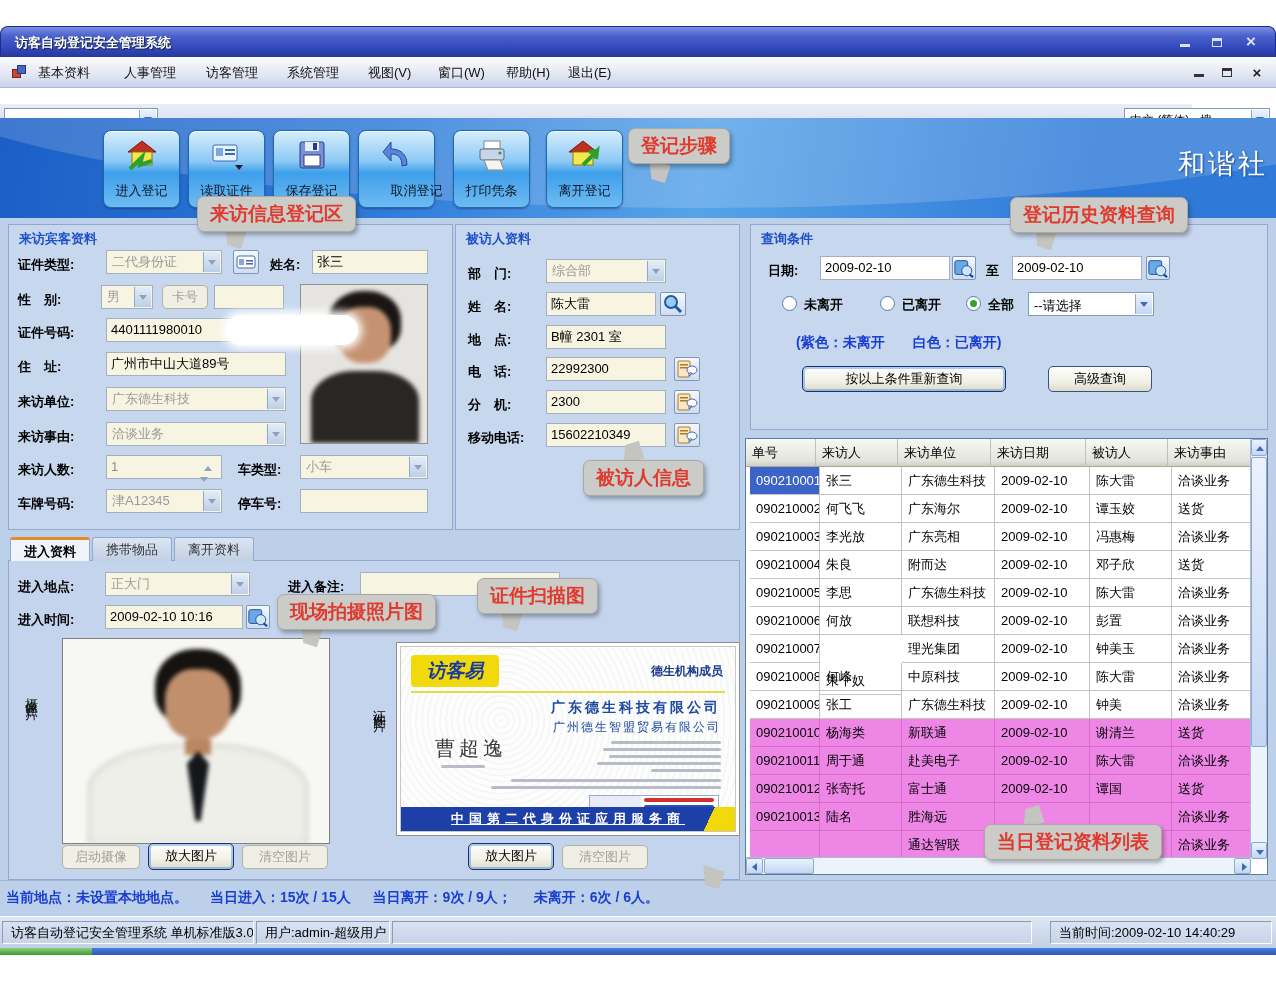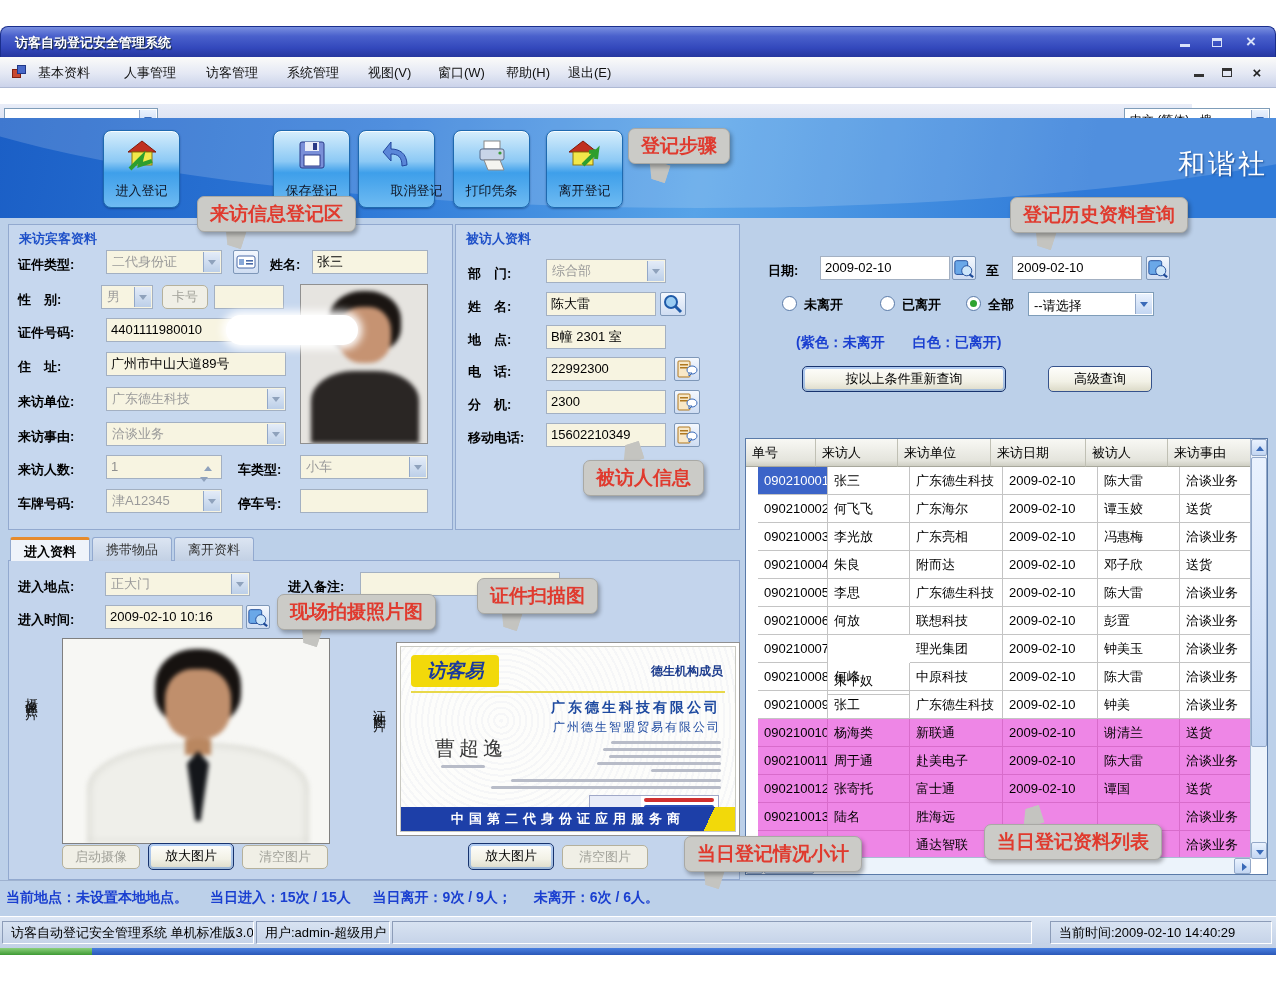--- a/index.html
+++ b/index.html
@@ -69,21 +69,21 @@
   .xpbtn.dis { background:#F0EFE6; border-color:#B5B19C; color:#A2A29A; box-shadow:none; }
 
   
   .blurwrap { position:absolute; inset:0; filter:blur(2px); overflow:hidden; }
 
   
   .tbl-wrap { position:absolute; left:745px; top:438px; width:523px; height:437px; background:#fff; border:1px solid #5A7AA8; }
   .th { position:absolute; top:0; height:28px; background:linear-gradient(180deg,#F8F8F4 0%,#E4E4DC 80%,#CFCFC4 100%);
         border-right:1px solid #C0C0B4; border-bottom:1px solid #A8A89C; font-size:13px; color:#000;
         line-height:27px; padding-left:6px; }
-  .trow { position:absolute; height:28px; width:505px; left:12px; }
+  .trow { position:absolute; height:28px; width:505px; left:4px; }
   .td { position:absolute; top:0; height:28px; font-size:13px; color:#000; line-height:27px; padding-left:6px;
         border-right:1px solid #C4C4C4; border-bottom:1px solid #C4C4C4; white-space:nowrap; overflow:hidden; }
   .r-pink .td { background:#EE86E6; border-right-color:#D86CCB; border-bottom-color:#D86CCB; }
   .td.sel { background:#3C64C8; color:#fff; }
   .sbar-v { position:absolute; right:0; top:0; width:17px; height:420px; background:#ECF3FB; border-left:1px solid #AABBD4; }
   .sbar-h { position:absolute; left:0; bottom:0; height:17px; width:505px; background:#ECF3FB; border-top:1px solid #AABBD4; }
   .sbtn { position:absolute; background:linear-gradient(180deg,#EAF2FE,#C3D6F2); border:1px solid #93A8C8; border-radius:2px; }
 
   
   .tab { position:absolute; top:0; height:24px; font-size:13px; text-align:center; line-height:23px;
@@ -171,20 +171,32 @@
   <div class="tbtn" style="left:103px;">
     <div class="ico">
       <svg viewBox="0 0 32 34" width="32" height="34">
             <polygon points="16,2 30,13 2,13" fill="#C03020" stroke="#801808"></polygon>
             <rect x="6" y="13" width="20" height="13" fill="#F2E84A" stroke="#907808"></rect>
             <path d="M4 30 L16 18 L14 26 L26 22" stroke="#2E9E2E" stroke-width="4" fill="none"></path>
           </svg>
     </div>
     <div class="lbl">进入登记</div>
   </div>
+  <div class="tbtn" style="left:188px;">
+    <div class="ico">
+      <svg viewBox="0 0 32 34" width="32" height="34">
+            <rect x="2" y="6" width="24" height="16" rx="2" fill="#EAF2FC" stroke="#3A6AB8"></rect>
+            <rect x="5" y="9" width="7" height="8" fill="#7AAAE0"></rect>
+            <rect x="14" y="10" width="10" height="2" fill="#3A6AB8"></rect>
+            <rect x="14" y="14" width="10" height="2" fill="#3A6AB8"></rect>
+            <polygon points="24,26 32,26 28,31" fill="#202020"></polygon>
+          </svg>
+    </div>
+    <div class="lbl">读取证件</div>
+  </div>
   <div class="tbtn" style="left:273px;">
     <div class="ico">
       <svg viewBox="0 0 32 34" width="32" height="34">
             <rect x="4" y="3" width="24" height="26" rx="2" fill="#7A8FD8" stroke="#2A3A88"></rect>
             <rect x="9" y="3" width="14" height="9" fill="#E8ECF8"></rect>
             <rect x="17" y="4" width="4" height="7" fill="#2A3A88"></rect>
             <rect x="8" y="16" width="16" height="11" fill="#fff" stroke="#2A3A88"></rect>
           </svg>
     </div>
     <div class="lbl">保存登记</div>
@@ -360,20 +372,23 @@
 <div class="sqbtn" style="left:674px;top:423px;">
   <svg viewBox="0 0 24 22" width="24" height="22">
         <rect x="3" y="3" width="12" height="16" rx="1" fill="#F8E8C8" stroke="#B07820"></rect>
         <rect x="5" y="6" width="8" height="1.5" fill="#B07820"></rect>
         <rect x="5" y="9" width="8" height="1.5" fill="#B07820"></rect>
         <ellipse cx="17" cy="12" rx="5" ry="4" fill="#fff" stroke="#3A6AB8"></ellipse>
         <polygon points="14,15 14,18 17,15" fill="#fff" stroke="#3A6AB8"></polygon>
       </svg>
 </div>
 
+<div class="gbox" style="left:750px;top:224px;width:518px;height:206px;">
+  <div class="gtitle">查询条件</div>
+</div>
 <div class="flabel" style="left:768px;top:262px;">日期:</div>
 <div class="tb" style="left:820px;top:256px;width:130px;background:#fff;">2009-02-10</div>
 <div class="sqbtn" style="left:952px;top:256px;width:24px;">
   <svg viewBox="0 0 24 22" width="22" height="22">
         <rect x="2" y="3" width="14" height="15" rx="2" fill="#6AA8E8" stroke="#1E4A98"></rect>
         <circle cx="15" cy="14" r="5.5" fill="#CDE6FA" stroke="#1E4A98"></circle>
         <line x1="18" y1="18" x2="22" y2="21" stroke="#1E4A98" stroke-width="2.5"></line>
       </svg>
 </div>
 <div class="flabel" style="left:986px;top:262px;">至</div>
@@ -597,21 +612,21 @@
   <div class="gline" style="right:14px;top:101px;width:118px;"></div>
   <div class="gline" style="right:14px;top:108px;width:112px;"></div>
   <div class="gline" style="right:14px;top:115px;width:124px;"></div>
   <div class="gline" style="right:14px;top:122px;width:70px;"></div>
   <div class="gline" style="right:14px;top:132px;width:210px;"></div>
   <div class="gline" style="right:14px;top:139px;width:230px;"></div>
   <div class="abs" style="right:16px;top:148px;width:130px;height:18px;border:1px solid #A0A8C8;background:linear-gradient(90deg,#E8ECF8 40%,#fff 40%);">
     <span class="abs" style="right:4px;top:2px;width:70px;height:4px;background:#D03030;border-radius:2px;"></span>
     <span class="abs" style="right:4px;top:9px;width:70px;height:4px;background:#2850B8;border-radius:2px;"></span>
   </div>
-  <div class="abs" style="left:0;bottom:0;width:100%;height:24px;background:#1D3FA8;color:#fff;font-size:13px;font-weight:bold;letter-spacing:5px;text-align:center;line-height:24px;">中国第二代身份证应用服务商</div>
+  <div class="abs" style="left:0;bottom:0;width:100%;height:24px;background:#1D3FA8;color:#fff;font-size:13px;font-weight:bold;letter-spacing:5px;text-align:center;line-height:24px;text-decoration:underline;">中国第二代身份证应用服务商</div>
   <div class="abs" style="right:0;bottom:0;width:46px;height:24px;background:linear-gradient(115deg,transparent 45%,#F2D90A 45%);"></div>
 </div>
 
 <div class="xpbtn dis" style="left:62px;top:845px;width:78px;height:24px;line-height:22px;">启动摄像</div>
 <div class="xpbtn def" style="left:148px;top:843px;width:86px;height:27px;">放大图片</div>
 <div class="xpbtn dis" style="left:242px;top:845px;width:86px;height:24px;line-height:22px;">清空图片</div>
 <div class="xpbtn def" style="left:468px;top:843px;width:86px;height:27px;">放大图片</div>
 <div class="xpbtn dis" style="left:562px;top:845px;width:86px;height:24px;line-height:22px;">清空图片</div>
 
 <div class="sumline">
@@ -642,19 +657,18 @@
 
 <div class="callout" style="left:583px;top:460px;">被访人信息</div>
 <div class="tail up" style="left:620px;top:444px;"></div>
 
 <div class="callout" style="left:277px;top:594px;">现场拍摄照片图</div>
 <div class="tail down" style="left:298px;top:626px;"></div>
 
 <div class="callout" style="left:477px;top:578px;">证件扫描图</div>
 <div class="tail down" style="left:498px;top:610px;"></div>
 
-<div class="callout" style="left:684px;top:836px;">当日登记情况小计</div>
 <div class="tail down" style="left:700px;top:868px;"></div>
 
 <div class="callout" style="left:984px;top:824px;">当日登记资料列表</div>
 <div class="tail up" style="left:1020px;top:808px;"></div>
 
 </div>
 
 </body></html>

